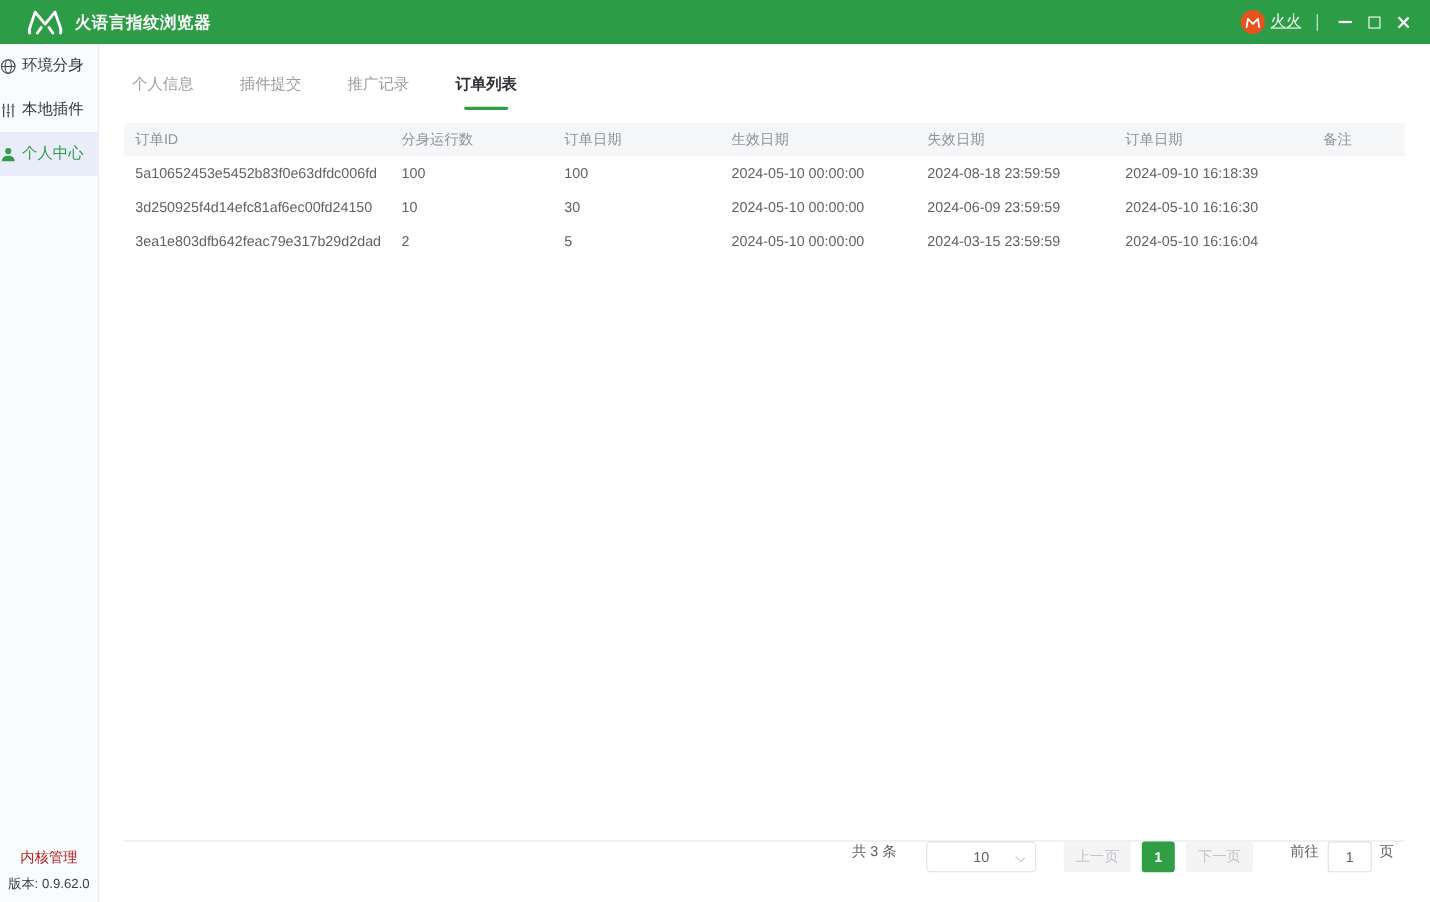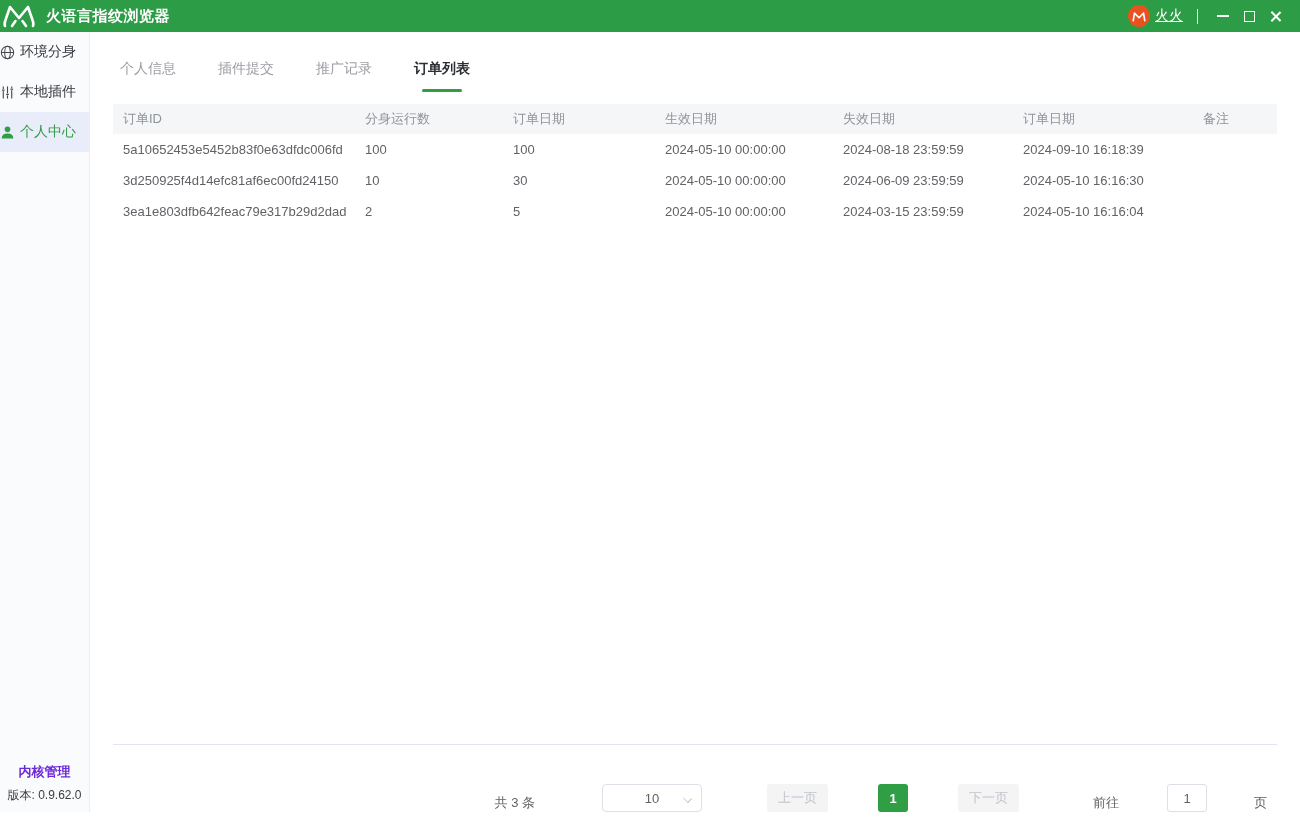--- a/index.html
+++ b/index.html
@@ -1,21 +1,21 @@
 <!DOCTYPE html>
 <html><head>
 <meta charset="utf-8">
 <style>
   * { margin:0; padding:0; box-sizing:border-box; }
   html,body { width:1300px; height:820px; overflow:hidden;
     font-family:"Liberation Sans","DejaVu Sans",sans-serif; background:#fff; }
 
   
-  .titlebar { height:32px; background:#2d9c46; display:flex; align-items:center;
-    padding:0 0 0 0; color:#fff; }
+  .titlebar { height:40px; background:#2d9c46; display:flex; align-items:center;
+    padding:0 0 0 22px; color:#fff; }
   .logo { width:38px; height:28px; display:flex; align-items:center; justify-content:center; }
   .app-title { font-size:15px; font-weight:600; margin-left:8px; letter-spacing:.5px; }
   .tb-right { margin-left:auto; display:flex; align-items:center; padding-right:12px; }
   .avatar { width:22px; height:22px; border-radius:50%; background:#e8521f;
     display:flex; align-items:center; justify-content:center; }
   .username { font-size:14px; margin:0 0 0 5px; text-decoration:underline; cursor:pointer; }
   .tb-sep { width:1px; height:15px; background:rgba(255,255,255,.85); margin:0 12px 0 14px; }
   .winbtn { width:26px; height:28px; background:transparent; border:none; display:flex;
     align-items:center; justify-content:center; cursor:pointer; }
   .min-shape { width:12px; height:2px; background:#fff; }
@@ -28,21 +28,21 @@
 
   
   .app { display:flex; height:780px; }
   .sidebar { width:90px; background:#fafbfd; border-right:1px solid #eceef4;
     display:flex; flex-direction:column; }
   .side-item { height:40px; display:flex; align-items:center; gap:5px; 
     font-size:14px; color:#34373c; cursor:pointer; white-space:nowrap; }
   .side-item.active { background:#e9ecf9; color:#2f9e44; }
   .side-item svg { flex:0 0 auto; }
   .side-footer { margin-top:auto; text-align:center; padding-bottom:8px; }
-  .kernel { font-size:13px; color:#6d28d9; margin-bottom:6px; cursor:pointer;font-weight:bold; }
+  .kernel { font-size:13px; color:#b91c1c; margin-bottom:6px; cursor:pointer; }
   .version { font-size:12px; color:#3c3e42; }
 
   .main { flex:1; display:flex; flex-direction:column; padding:0 23px; }
 
   
   .tabs { display:flex; gap:42px; padding-left:7px; margin-top:28px; }
   .tab { font-size:14px; color:#9b9da3; cursor:pointer; padding-bottom:14px; position:relative; }
   .tab.active { color:#2b2e33; font-weight:bold; }
   .tab.active::after { content:""; position:absolute; left:50%; transform:translateX(-50%);
     bottom:0; width:40px; height:3px; border-radius:2px; background:#2f9e44; }
@@ -56,22 +56,22 @@
   .cells > div:nth-child(3){ width:152px; }
   .cells > div:nth-child(4){ width:178px; }
   .cells > div:nth-child(5){ width:180px; }
   .cells > div:nth-child(6){ width:180px; }
   .cells > div:nth-child(7){ flex:1; }
   .thead { height:30px; background:#f5f6f8; font-size:13px; color:#8f939a; }
   .trow { height:31px; font-size:13px; color:#606266; background:#fff; }
 
   
   .spacer { flex:1; }
-  .page-row { border-top:1px solid #e4e4ef; height:68px; display:flex; align-items:flex-end;
-    justify-content:flex-end; padding-right:10px; font-size:13px; color:#606266;gap:40px; }
+  .page-row { border-top:1px solid #e4e4ef; height:56px; display:flex; align-items:flex-start;
+    justify-content:flex-end; padding-right:10px; font-size:13px; color:#606266; }
   .total { margin-right:27px; }
   .size-select { width:100px; height:28px; border:1px solid #dcdfe6; border-radius:4px;
     background:#fff; display:flex; align-items:center; justify-content:center;
     position:relative; cursor:pointer; margin-right:25px; color:#606266; }
   .chev { position:absolute; right:10px; top:10px; width:7px; height:7px;
     border-right:1.5px solid #c0c4cc; border-bottom:1.5px solid #c0c4cc;
     transform:rotate(45deg) scaleY(.8); }
   .pg-btn { height:28px; padding:0 11px; background:#f4f4f5; color:#c0c4cc; border:none;
     border-radius:3px; font-size:13px; cursor:default; }
   .pg-num { width:30px; height:28px; background:#2f9e44; color:#fff; border:none;

